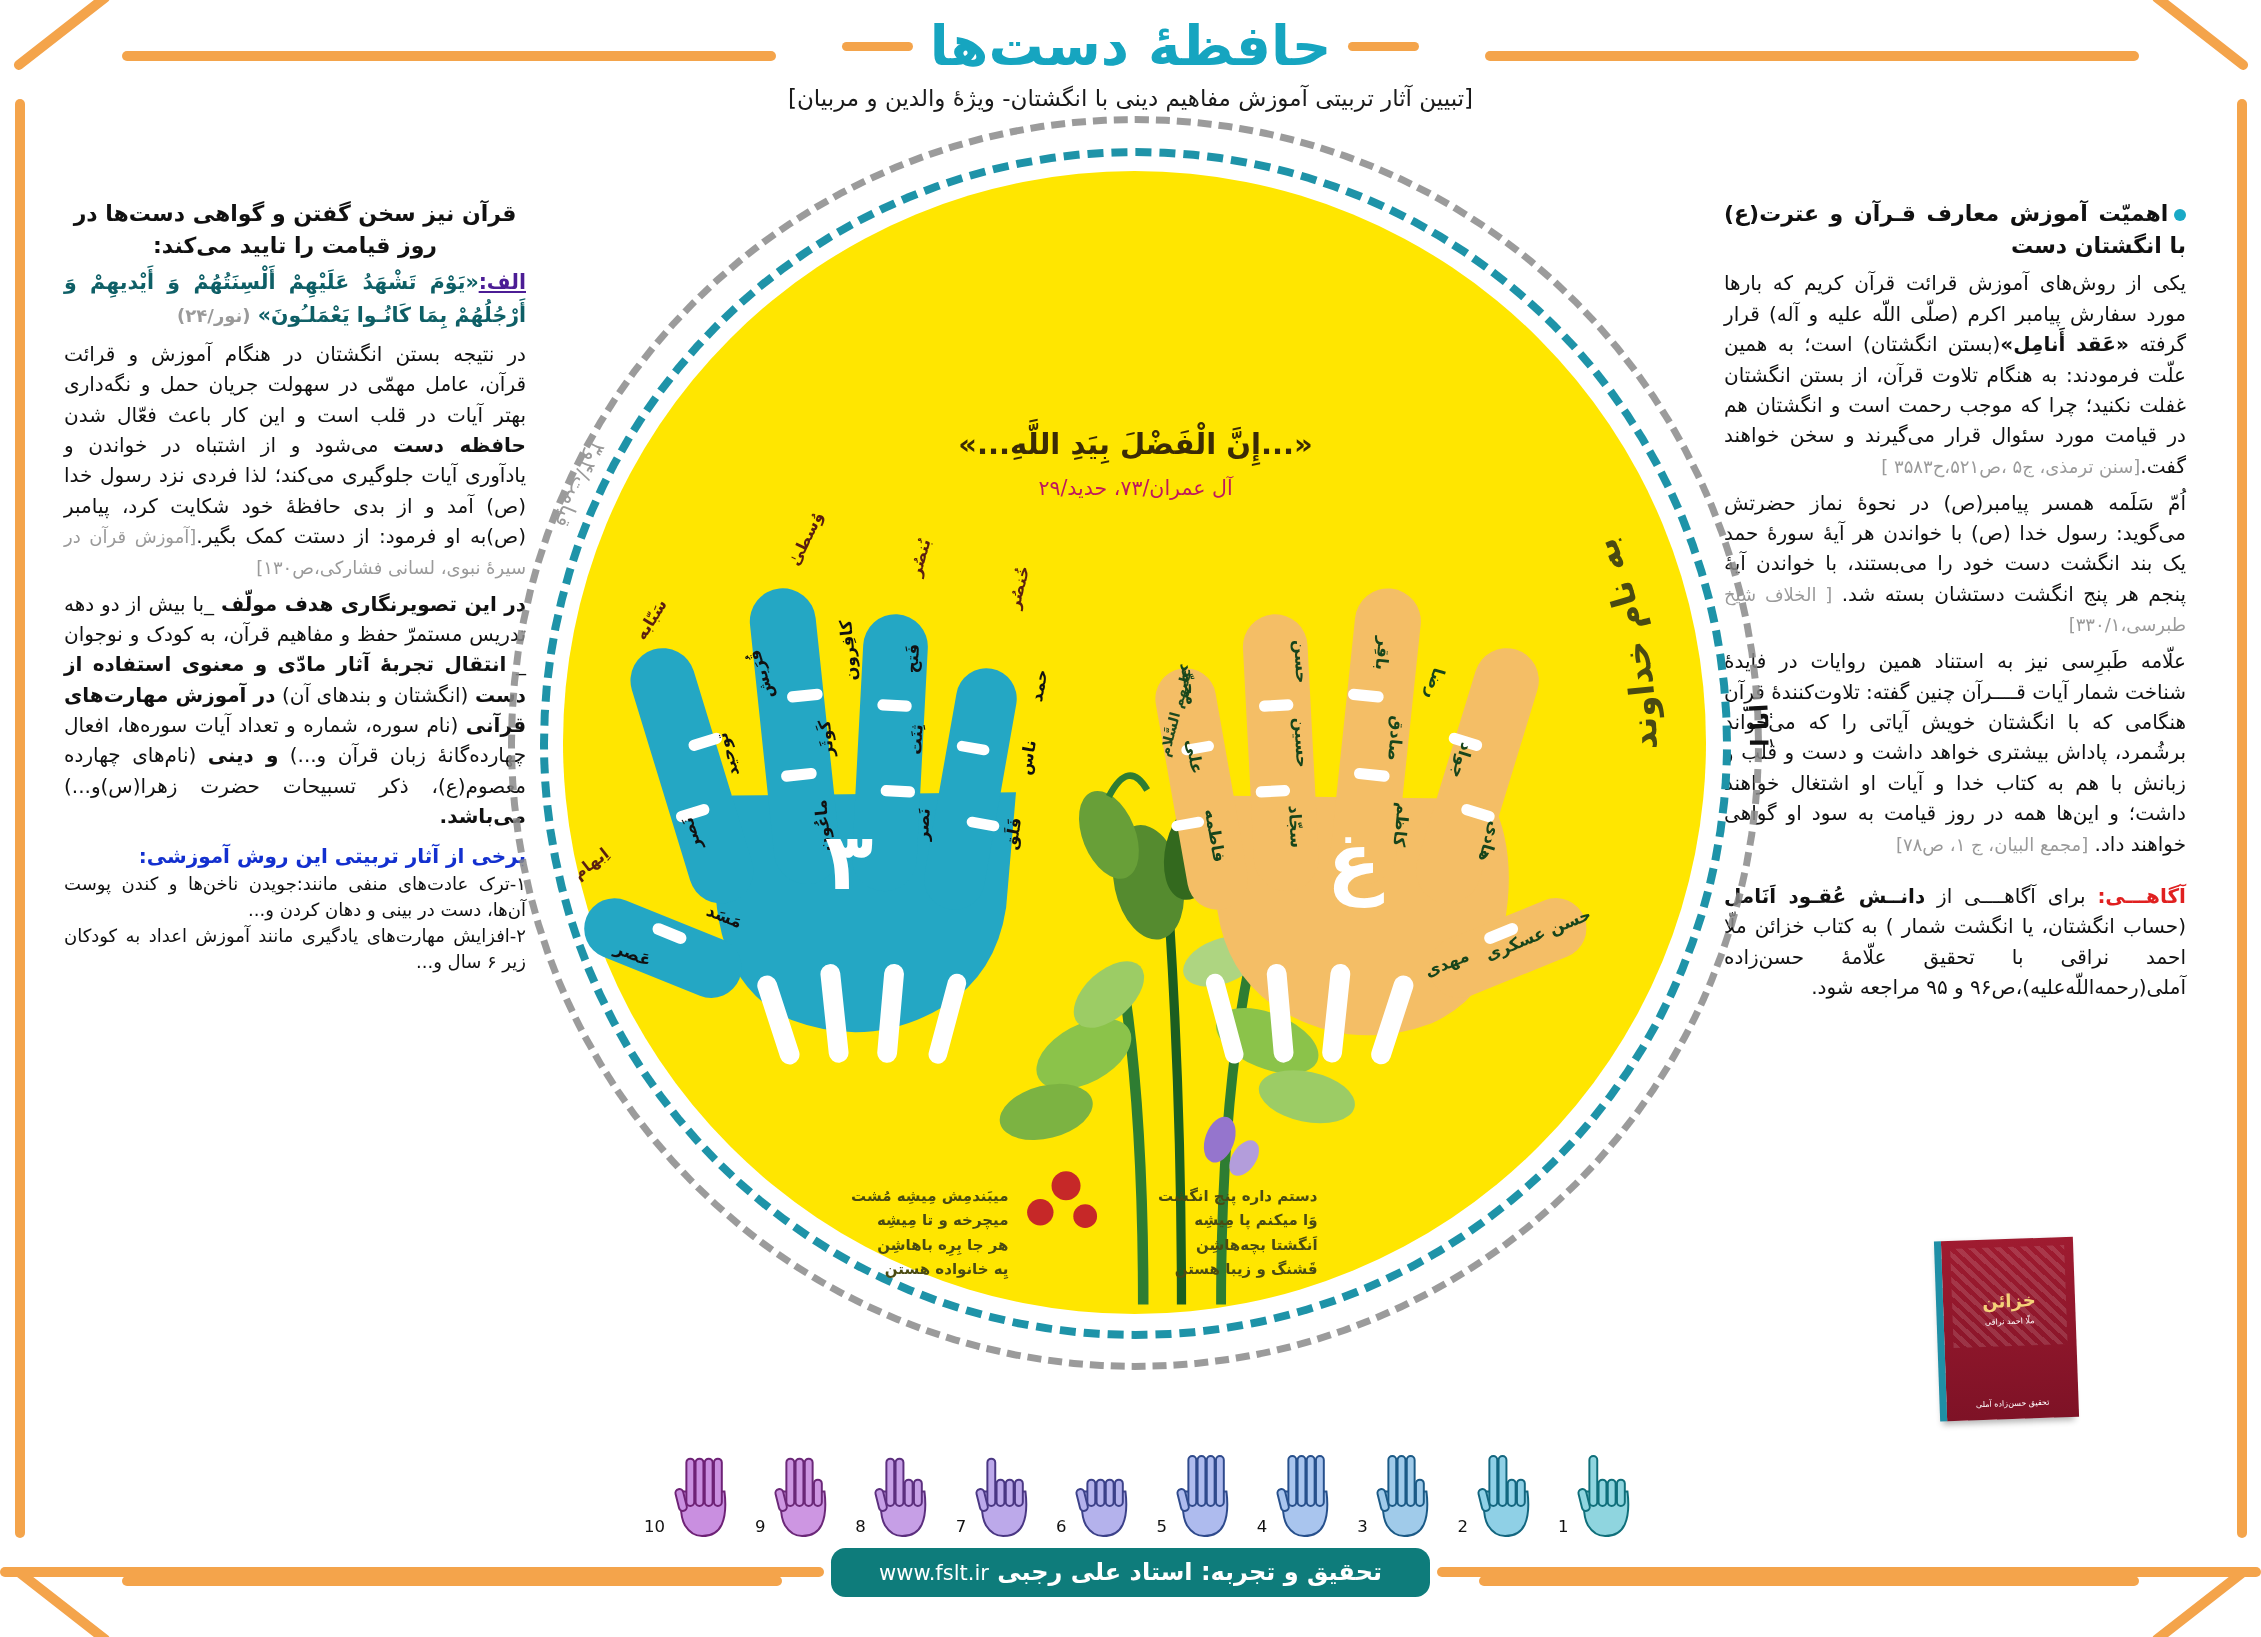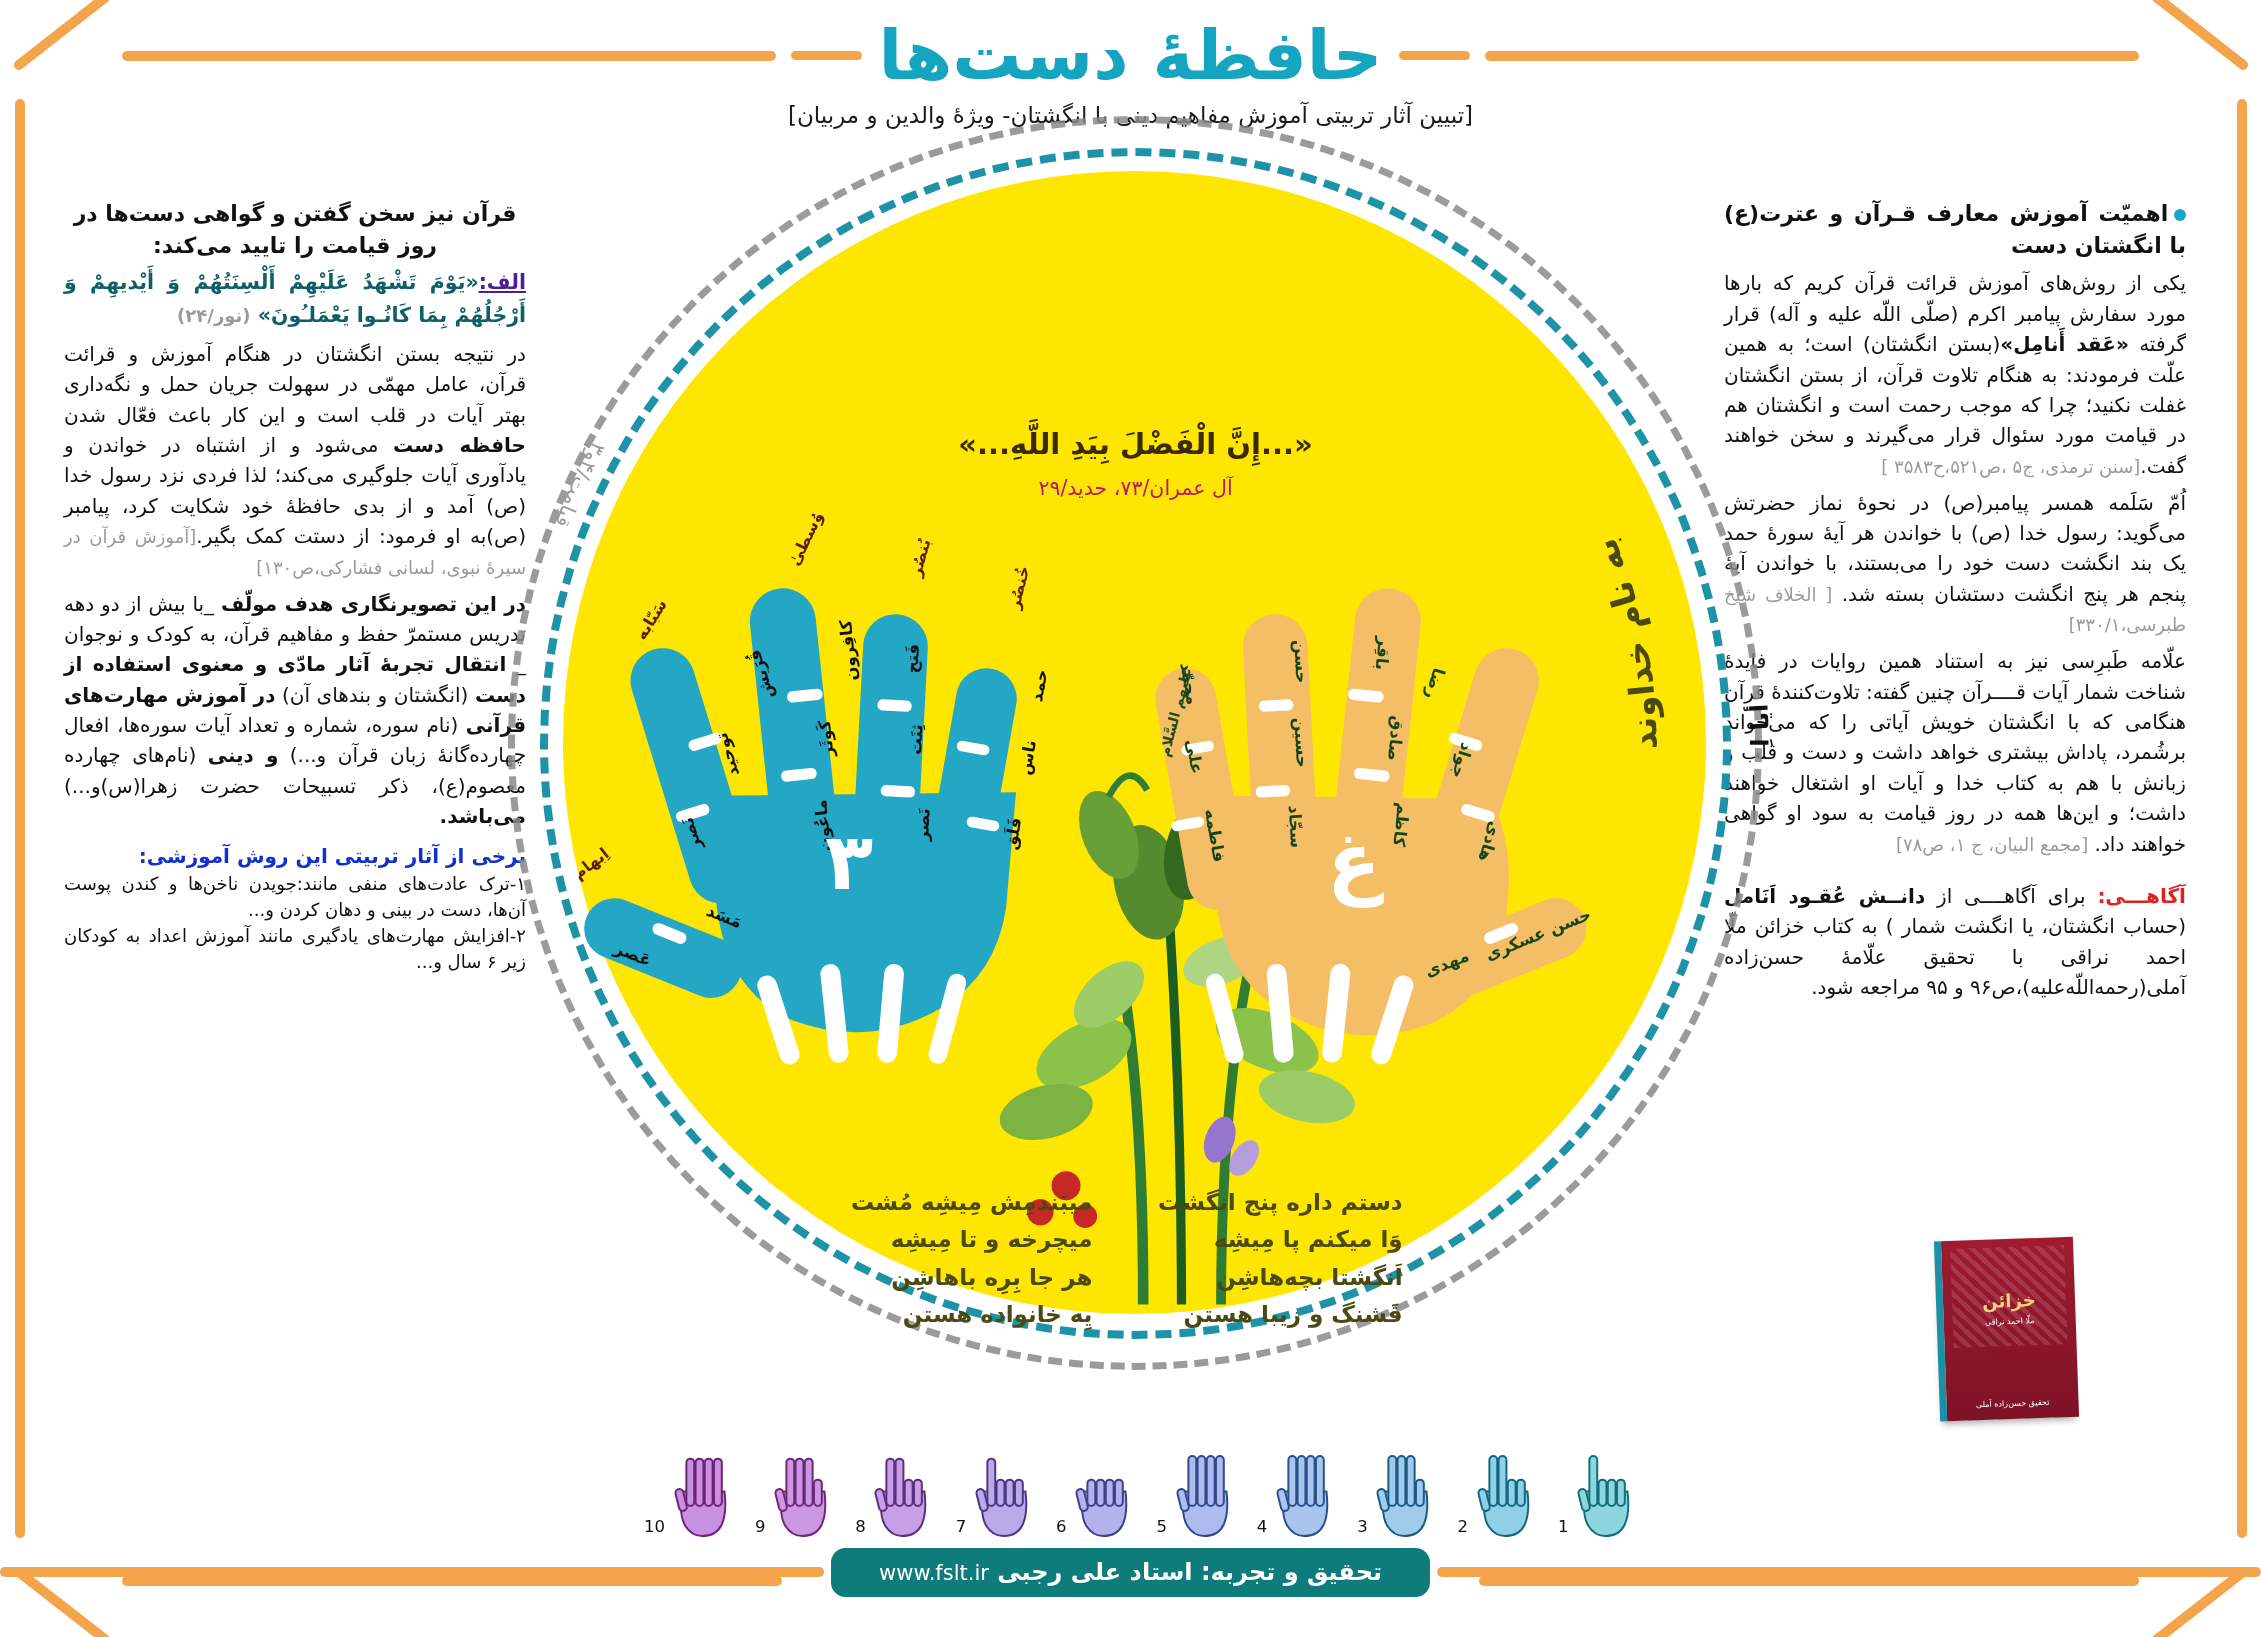--- a/index.html
+++ b/index.html
@@ -21,21 +21,21 @@
             transform:rotate(-38deg);transform-origin:right center;border-radius:5.3px;}
   #frame-top-l{position:absolute;left:122px;top:51px;width:654px;height:10px;background:#F4A44B;border-radius:5.3px;}
   #frame-top-r{position:absolute;right:122px;top:51px;width:654px;height:10px;background:#F4A44B;border-radius:5.3px;}
   #frame-bot-l{position:absolute;left:122px;bottom:51px;width:660px;height:10px;background:#F4A44B;border-radius:5.3px;}
   #frame-bot-r{position:absolute;right:122px;bottom:51px;width:660px;height:10px;background:#F4A44B;border-radius:5.3px;}
 
   
   #header{position:absolute;top:12px;left:0;width:100%;text-align:center;}
   #title-row{display:flex;align-items:center;justify-content:center;gap:0;}
   #title{
-    font-size:69px;font-weight:bold;color:#16A5C0;letter-spacing:-0.7px;
+    font-size:55px;font-weight:bold;color:#16A5C0;letter-spacing:-0.7px;
     padding:0 17px;white-space:nowrap;line-height:1.25;
   }
   .title-rule{width:71px;height:9.2px;background:#F4A44B;border-radius:4.6px;}
   #subtitle{
     font-size:23px;color:#1b1b1b;margin-top:4px;font-weight:500;
   }
 
   
   .col{position:absolute;top:198px;width:462px;font-size:20px;line-height:1.52;
        color:#111;text-align:justify;}
@@ -79,21 +79,21 @@
   #inner-ayah .a2{font-size:20.5px;color:#be185d;margin-top:12px;}
 
   
   .hand-label{position:absolute;font-size:16px;font-weight:bold;color:#5A1E10;white-space:nowrap;}
   .hand-label.or{color:#1E4A1E;}
   .seg-txt{position:absolute;font-size:16.5px;font-weight:bold;color:#111;white-space:nowrap;}
   .seg-txt.or{color:#17451B;}
   .bignum{position:absolute;font-size:79px;font-weight:bold;color:#ffffff;}
 
   
-  .poem{position:absolute;font-size:23px;font-weight:bold;color:#4A4A12;line-height:1.62;white-space:nowrap;}
+  .poem{position:absolute;font-size:15px;font-weight:bold;color:#4A4A12;line-height:1.62;white-space:nowrap;}
   #poem-r{left:650px;top:1068px;text-align:right;}
   #poem-l{left:343px;top:1068px;text-align:right;}
 
   
   #book{position:absolute;right:185px;bottom:218px;width:132px;height:180px;
         background:linear-gradient(180deg,#9F1B30,#7E1226);
         box-shadow:-4.6px 3.3px 6px rgba(0,0,0,.3);transform:rotate(-2deg);}
   #book .spine{position:absolute;left:-7.3px;top:0;width:7.3px;height:100%;background:#1F8FA6;}
   #book .bk-orn{position:absolute;left:9.2px;top:8px;right:9.2px;height:99px;
        background:repeating-linear-gradient(45deg,rgba(255,255,255,.13) 0 4.6px,transparent 4.6px 9.2px);}

